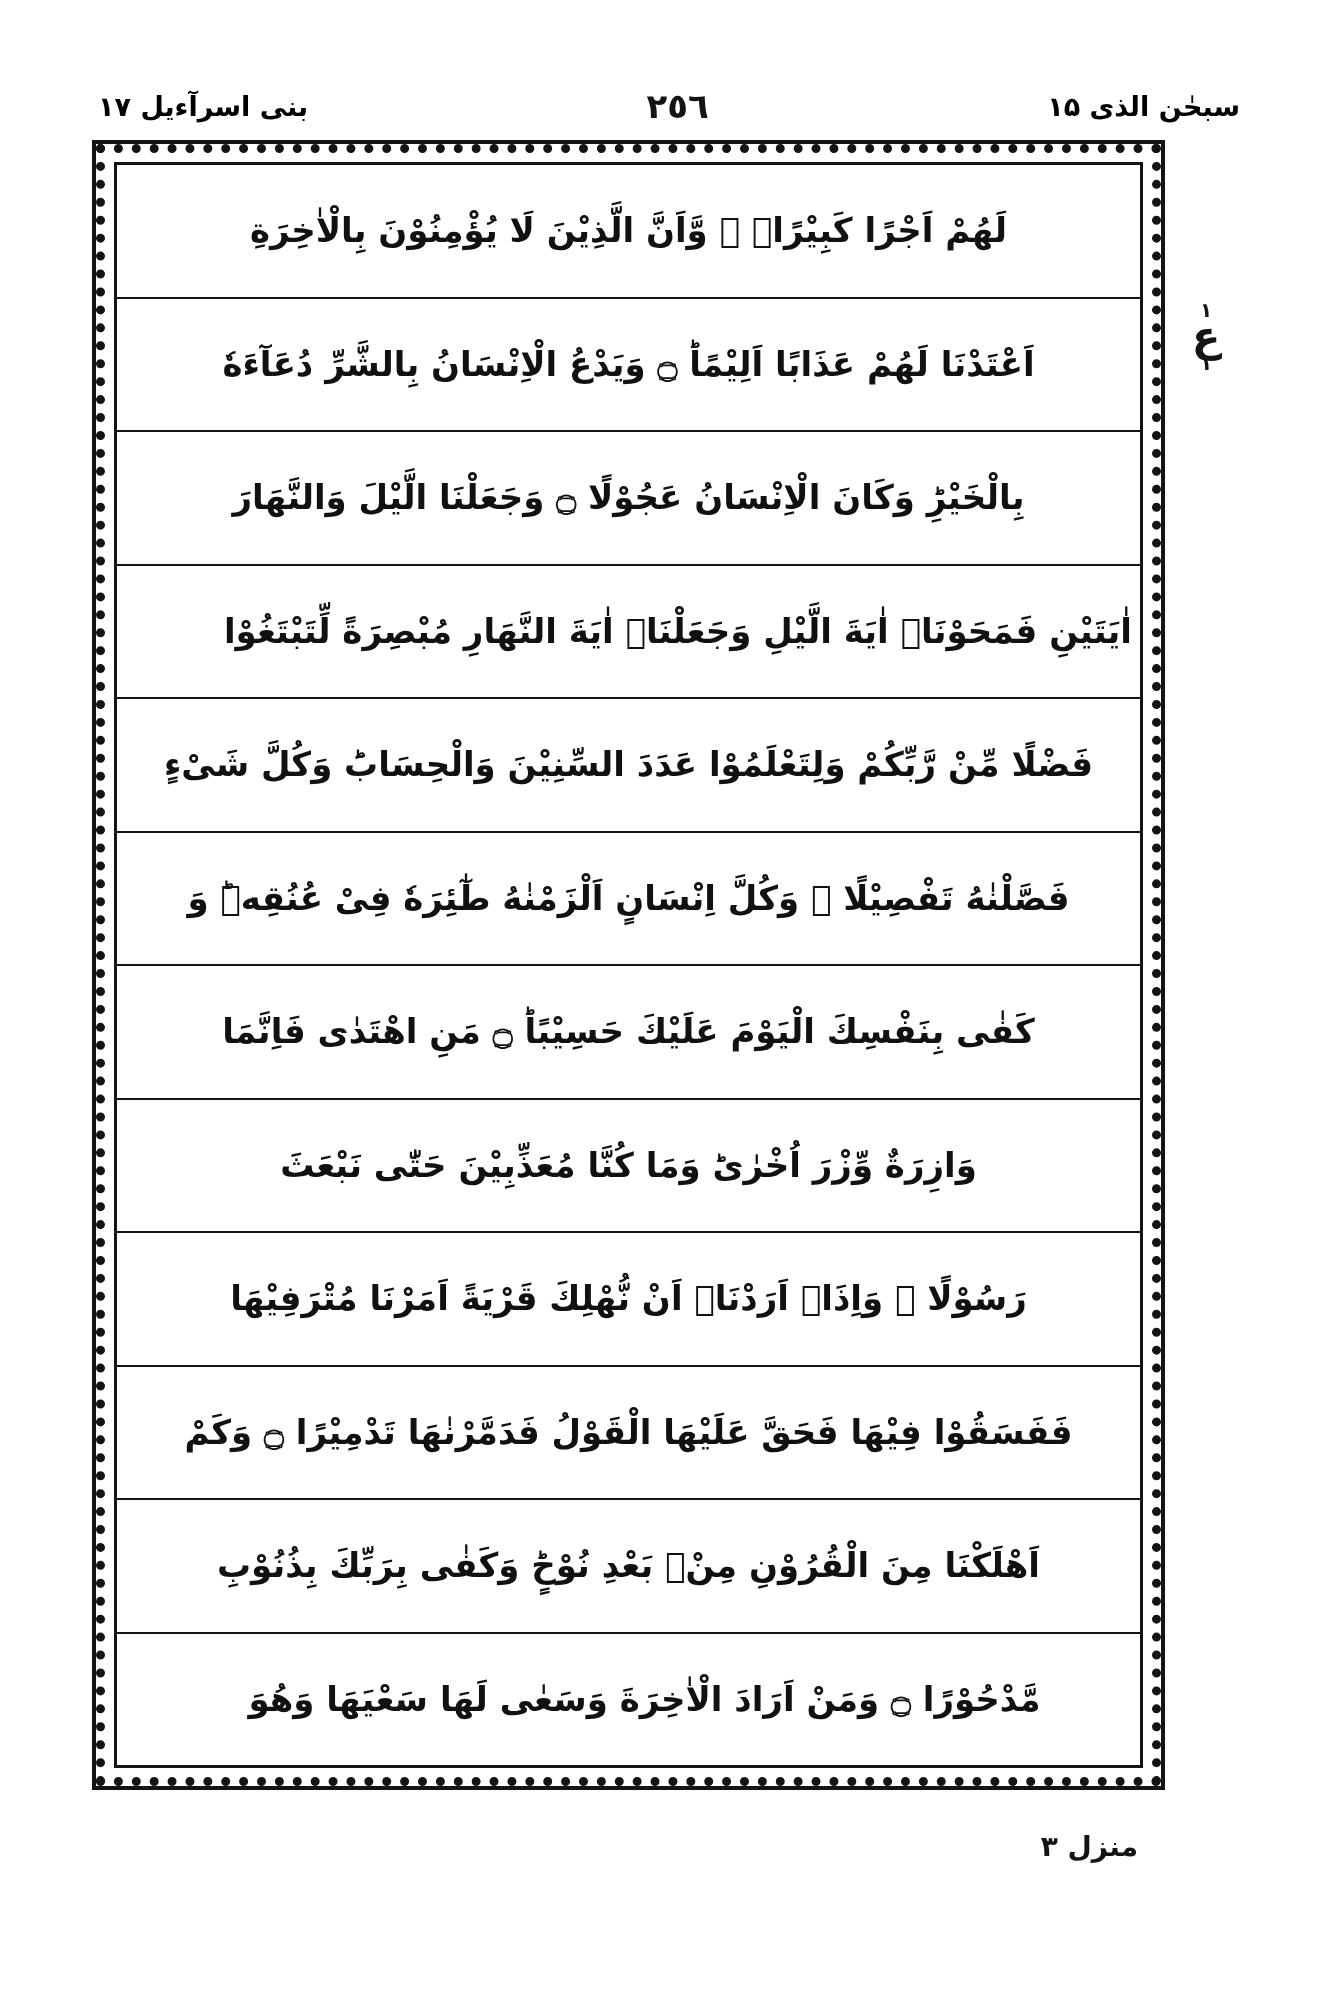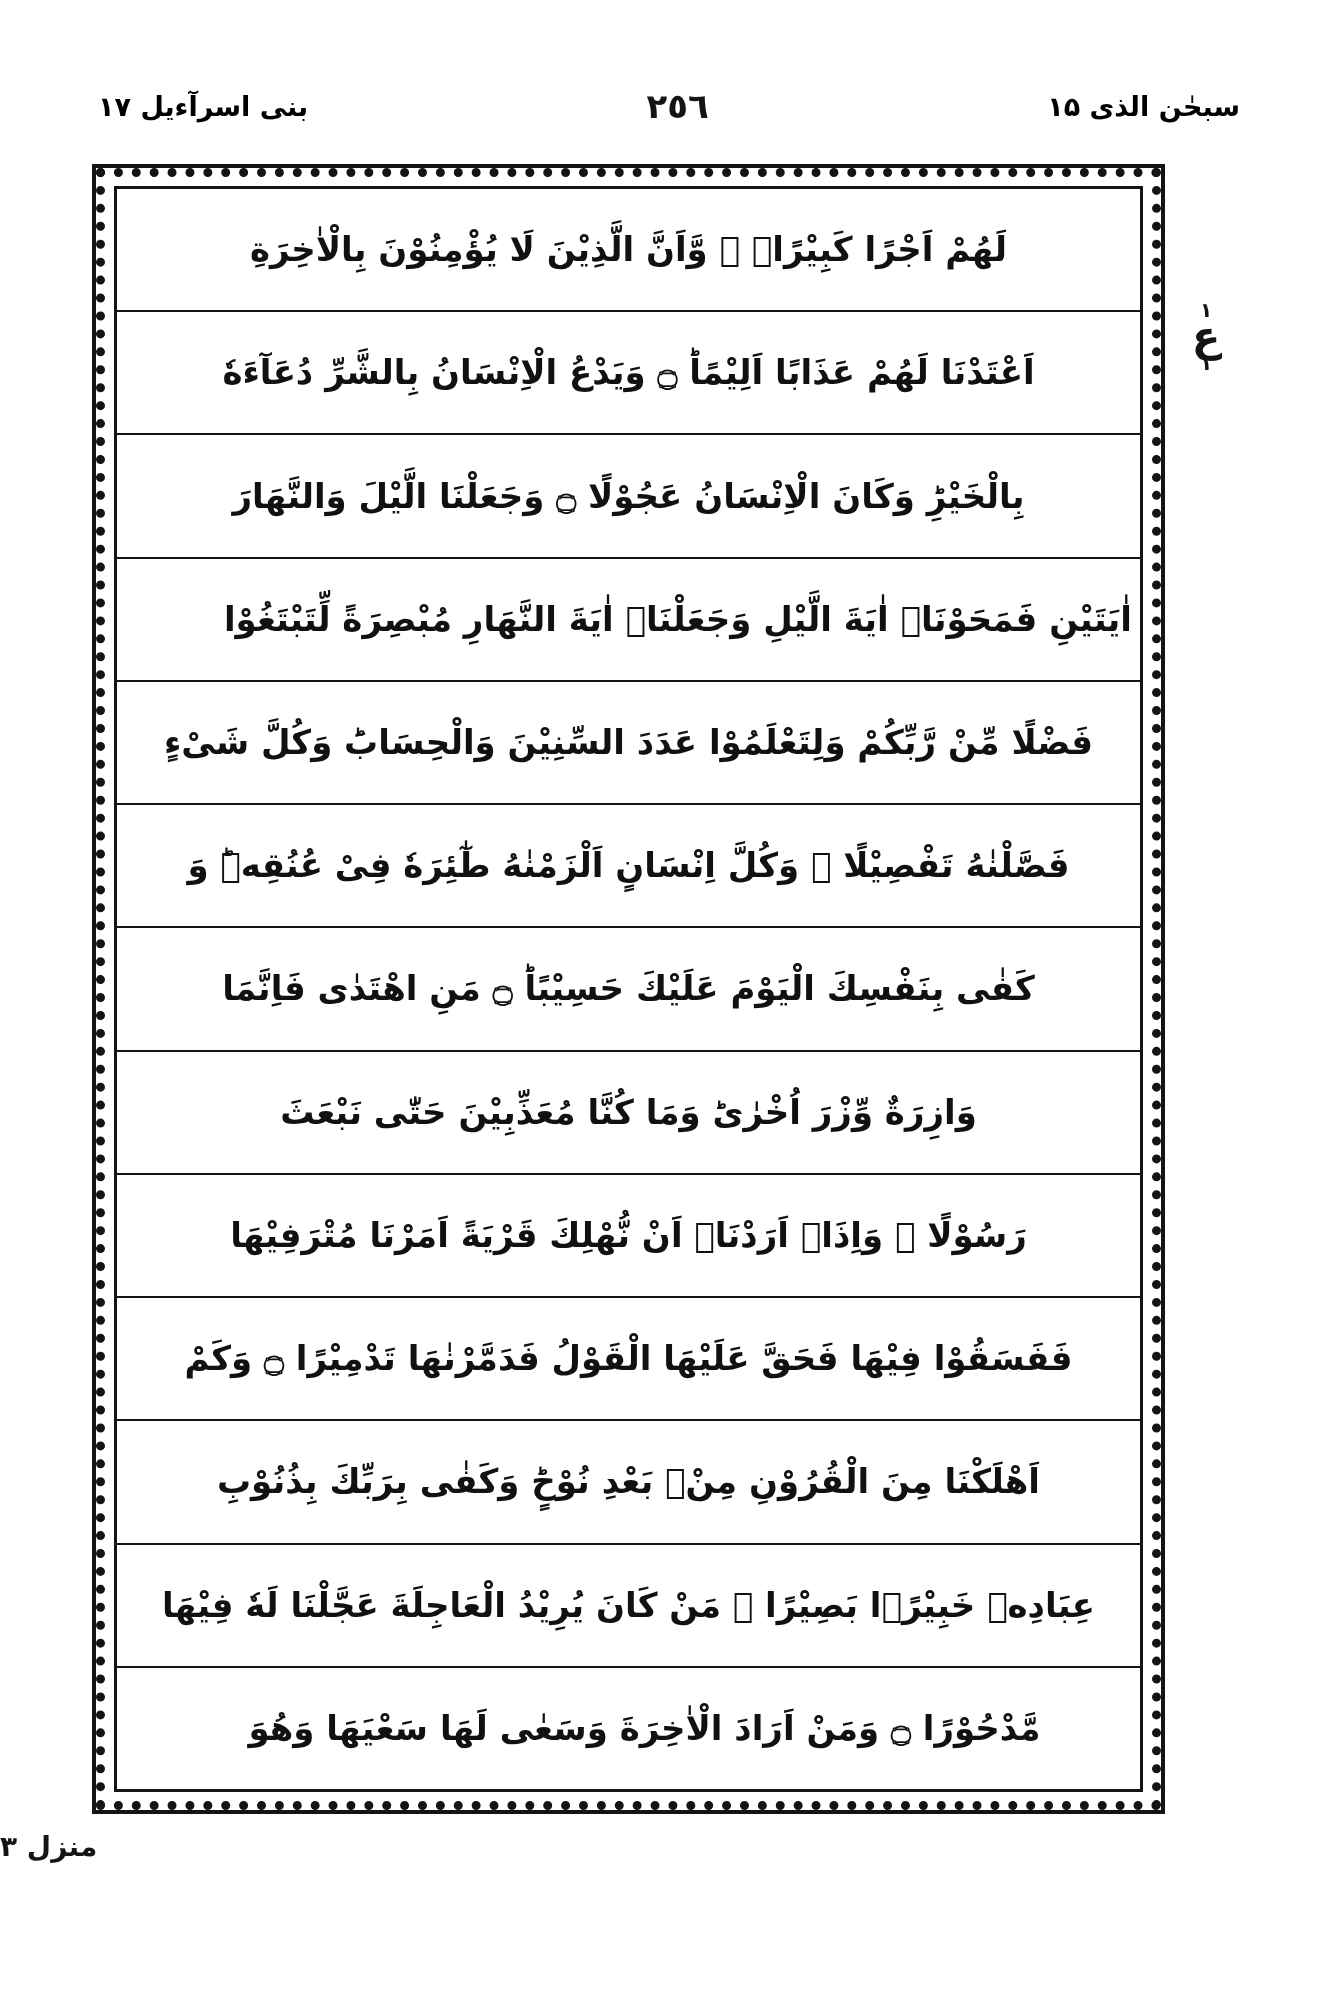--- a/index.html
+++ b/index.html
@@ -52,21 +52,21 @@
     font-size: 34px;
     font-weight: 700;
     letter-spacing: 2px;
     color: #141414;
   }
 
   
   .frame-outer {
     position: absolute;
     left: 92px;
-    top: 164px;
+    top: 140px;
     width: 1073px;
     height: 1650px;
     box-sizing: border-box;
     border: 4px solid #141414;
     background: #ffffff;
     padding: 13px;
   }
   
   .frame-bead {
     position: absolute;
@@ -140,21 +140,21 @@
     display: block;
     margin: -6px 0;
   }
 
   
   .footer {
     position: absolute;
     left: 0;
     top: 1830px;
     width: 1138px;
-    text-align: left;
+    text-align: right;
   }
   .footer-text {
     display: inline-block;
     font-size: 28px;
     font-weight: 600;
     color: #141414;
     direction: rtl;
     letter-spacing: 0px;
   }
 </style>
@@ -200,23 +200,20 @@
       <div class="line">
         <div class="ayah-text" style="font-size: 34px;">رَسُوْلًا ۝ وَاِذَاۤ اَرَدْنَاۤ اَنْ نُّهْلِكَ قَرْيَةً اَمَرْنَا مُتْرَفِيْهَا</div>
       </div>
       <div class="line">
         <div class="ayah-text" style="font-size: 34px;">فَفَسَقُوْا فِيْهَا فَحَقَّ عَلَيْهَا الْقَوْلُ فَدَمَّرْنٰهَا تَدْمِيْرًا ۝ وَكَمْ</div>
       </div>
       <div class="line">
         <div class="ayah-text" style="font-size: 34px;">اَهْلَكْنَا مِنَ الْقُرُوْنِ مِنْۢ بَعْدِ نُوْحٍؕ وَكَفٰى بِرَبِّكَ بِذُنُوْبِ</div>
       </div>
       <div class="line">
-        <div class="ayah-text" style="font-size: 34px;">عِبَادِهٖ خَبِيْرًۢا بَصِيْرًا ۝ مَنْ كَانَ يُرِيْدُ الْعَاجِلَةَ عَجَّلْنَا لَهٗ فِيْهَا</div>
-      </div>
-      <div class="line">
         <div class="ayah-text" style="font-size: 34px;">مَّدْحُوْرًا ۝ وَمَنْ اَرَادَ الْاٰخِرَةَ وَسَعٰى لَهَا سَعْيَهَا وَهُوَ</div>
       </div>
 
     </div>
   </div>
 
   <div class="ruku-mark">
     <span class="ruku-num">۱</span>
     <span class="ruku-glyph">ع</span>
     <span class="ruku-num">۱</span>

